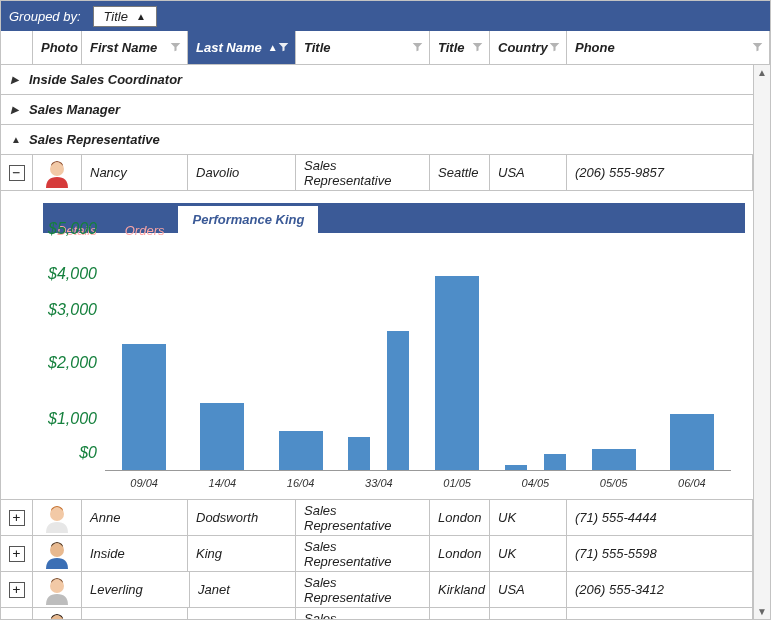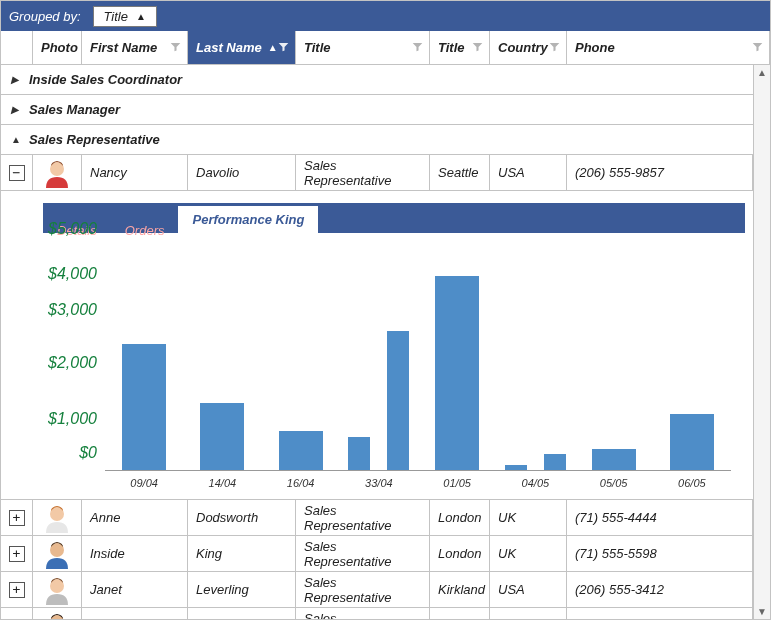--- a/index.html
+++ b/index.html
@@ -194,21 +194,21 @@
               </div>
           </div>
           <div class="x-axis" id="xaxis">
               <div class="x-tick">09/04</div>
               <div class="x-tick">14/04</div>
               <div class="x-tick">16/04</div>
               <div class="x-tick">33/04</div>
               <div class="x-tick">01/05</div>
               <div class="x-tick">04/05</div>
               <div class="x-tick">05/05</div>
-              <div class="x-tick">06/05</div>
+              <div class="x-tick">06/04</div>
             </div>
         </div>
       </div>
 
       <div class="row">
         <div class="cell c-toggle">
             <div class="expander">+</div>
           </div>
         <div class="cell c-photo">
             <div class="avatar">
@@ -255,22 +255,22 @@
         <div class="cell c-photo">
             <div class="avatar">
               <svg width="30" height="30" viewBox="0 0 30 30">
                 <rect width="30" height="30" fill="#fff"></rect>
                 <circle cx="15" cy="11" r="7" fill="#f2c9a6"></circle>
                 <path d="M9 8 Q15 0 21 8 Q21 4 15 3 Q9 4 9 8 Z" fill="#7a4a28"></path>
                 <path d="M4 30 Q4 19 15 19 Q26 19 26 30 Z" fill="#bdbdbd"></path>
               </svg>
             </div>
           </div>
+        <div class="cell c-last">Leverling</div>
         <div class="cell c-first">Janet</div>
-        <div class="cell c-last">Leverling</div>
         <div class="cell c-title">Sales Representative</div>
         <div class="cell c-city">Kirkland</div>
         <div class="cell c-country">USA</div>
         <div class="cell c-phone">(206) 555-3412</div>
       </div>
       <div class="row">
         <div class="cell c-toggle"></div>
         <div class="cell c-photo">
             <div class="avatar">
               <svg width="30" height="30" viewBox="0 0 30 30">

